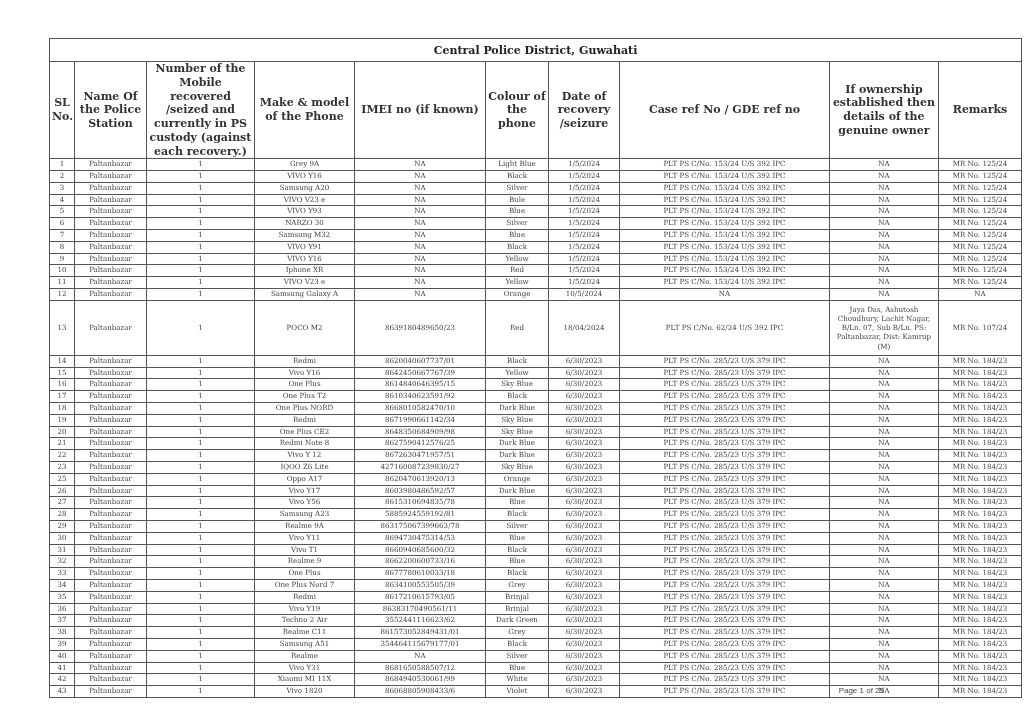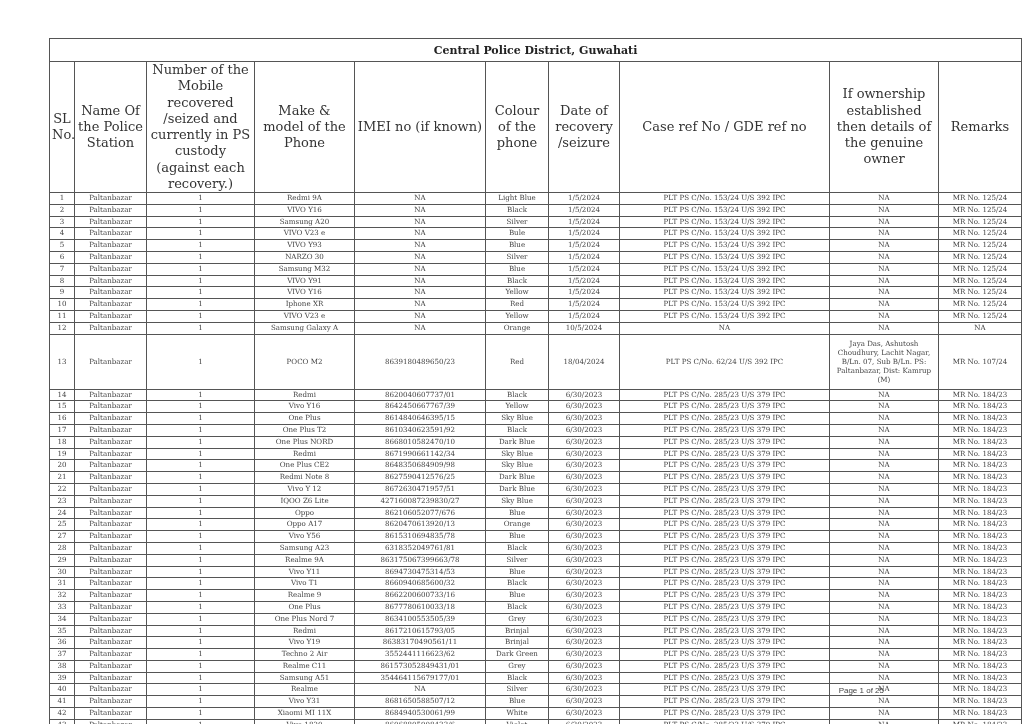--- a/index.html
+++ b/index.html
@@ -3,21 +3,21 @@
 <meta charset="utf-8">
 <style>
   html, body { margin:0; padding:0; background:#ffffff; }
   body { width:1024px; height:724px; position:relative; overflow:hidden;
          font-family:"DejaVu Serif","Liberation Serif",serif; color:#333; }
   #doc { position:absolute; left:21px; top:38px; width:972px;padding-left:28px; }
   table { border-collapse:collapse; width:972px; table-layout:fixed; }
   td, th { border:1px solid #555; padding:0 2px; text-align:center; vertical-align:middle;
            overflow:hidden; white-space:nowrap; }
   .title-cell { height:22px; font-weight:bold; font-size:11px; color:#222; }
-  th { font-size:13px; font-weight:normal; color:#333; white-space:normal; line-height:1.25; height:54px; }
+  th { font-size:11px; font-weight:bold; color:#333; white-space:normal; line-height:1.25; height:54px; }
   td.c { font-size:7.1px; height:10.8px; line-height:10.8px; color:#444; }
   tr.tall td.c { height:54px; line-height:1.3; white-space:normal;text-align:center; }
   #footer { position:absolute; left:0; width:884px; top:686px; text-align:right;
             font-family:"Liberation Sans",sans-serif; font-size:8px; color:#444; }
 </style>
 </head>
 <body>
 
 <div id="doc">
   <table>
@@ -48,21 +48,21 @@
         <th>Case ref No / GDE ref no</th>
         <th>If ownership established then details of the genuine owner</th>
         <th>Remarks</th>
       </tr>
     </thead>
     <tbody id="tbody">
         <tr>
           <td class="c">1</td>
           <td class="c">Paltanbazar</td>
           <td class="c">1</td>
-          <td class="c">Redmi 9A</td>
+          <td class="c">Grey 9A</td>
           <td class="c">NA</td>
           <td class="c">Light Blue</td>
           <td class="c">1/5/2024</td>
           <td class="c">PLT PS C/No. 153/24 U/S 392 IPC</td>
           <td class="c">NA</td>
           <td class="c">MR No. 125/24</td>
         </tr>
         <tr>
           <td class="c">2</td>
           <td class="c">Paltanbazar</td>
@@ -321,61 +321,61 @@
           <td class="c">1</td>
           <td class="c">IQOO Z6 Lite</td>
           <td class="c">427160087239830/27</td>
           <td class="c">Sky Blue</td>
           <td class="c">6/30/2023</td>
           <td class="c">PLT PS C/No. 285/23  U/S 379 IPC</td>
           <td class="c">NA</td>
           <td class="c">MR No. 184/23</td>
         </tr>
         <tr>
-          <td class="c">24</td>
-          <td class="c">Paltanbazar</td>
-          <td class="c">1</td>
-          <td class="c">Oppo</td>
-          <td class="c">862106052077/676</td>
-          <td class="c">Blue</td>
-          <td class="c">6/30/2023</td>
-          <td class="c">PLT PS C/No. 285/23  U/S 379 IPC</td>
-          <td class="c">NA</td>
-          <td class="c">MR No. 184/23</td>
-        </tr>
-        <tr>
           <td class="c">25</td>
           <td class="c">Paltanbazar</td>
           <td class="c">1</td>
           <td class="c">Oppo A17</td>
           <td class="c">8620470613920/13</td>
           <td class="c">Orange</td>
           <td class="c">6/30/2023</td>
           <td class="c">PLT PS C/No. 285/23  U/S 379 IPC</td>
           <td class="c">NA</td>
           <td class="c">MR No. 184/23</td>
         </tr>
         <tr>
+          <td class="c">26</td>
+          <td class="c">Paltanbazar</td>
+          <td class="c">1</td>
+          <td class="c">Vivo Y17</td>
+          <td class="c">8603980486592/57</td>
+          <td class="c">Dark Blue</td>
+          <td class="c">6/30/2023</td>
+          <td class="c">PLT PS C/No. 285/23  U/S 379 IPC</td>
+          <td class="c">NA</td>
+          <td class="c">MR No. 184/23</td>
+        </tr>
+        <tr>
           <td class="c">27</td>
           <td class="c">Paltanbazar</td>
           <td class="c">1</td>
           <td class="c">Vivo Y56</td>
           <td class="c">8615310694835/78</td>
           <td class="c">Blue</td>
           <td class="c">6/30/2023</td>
           <td class="c">PLT PS C/No. 285/23  U/S 379 IPC</td>
           <td class="c">NA</td>
           <td class="c">MR No. 184/23</td>
         </tr>
         <tr>
           <td class="c">28</td>
           <td class="c">Paltanbazar</td>
           <td class="c">1</td>
           <td class="c">Samsung A23</td>
-          <td class="c">6318352049761/81</td>
+          <td class="c">5885924559192/81</td>
           <td class="c">Black</td>
           <td class="c">6/30/2023</td>
           <td class="c">PLT PS C/No. 285/23  U/S 379 IPC</td>
           <td class="c">NA</td>
           <td class="c">MR No. 184/23</td>
         </tr>
         <tr>
           <td class="c">29</td>
           <td class="c">Paltanbazar</td>
           <td class="c">1</td>

